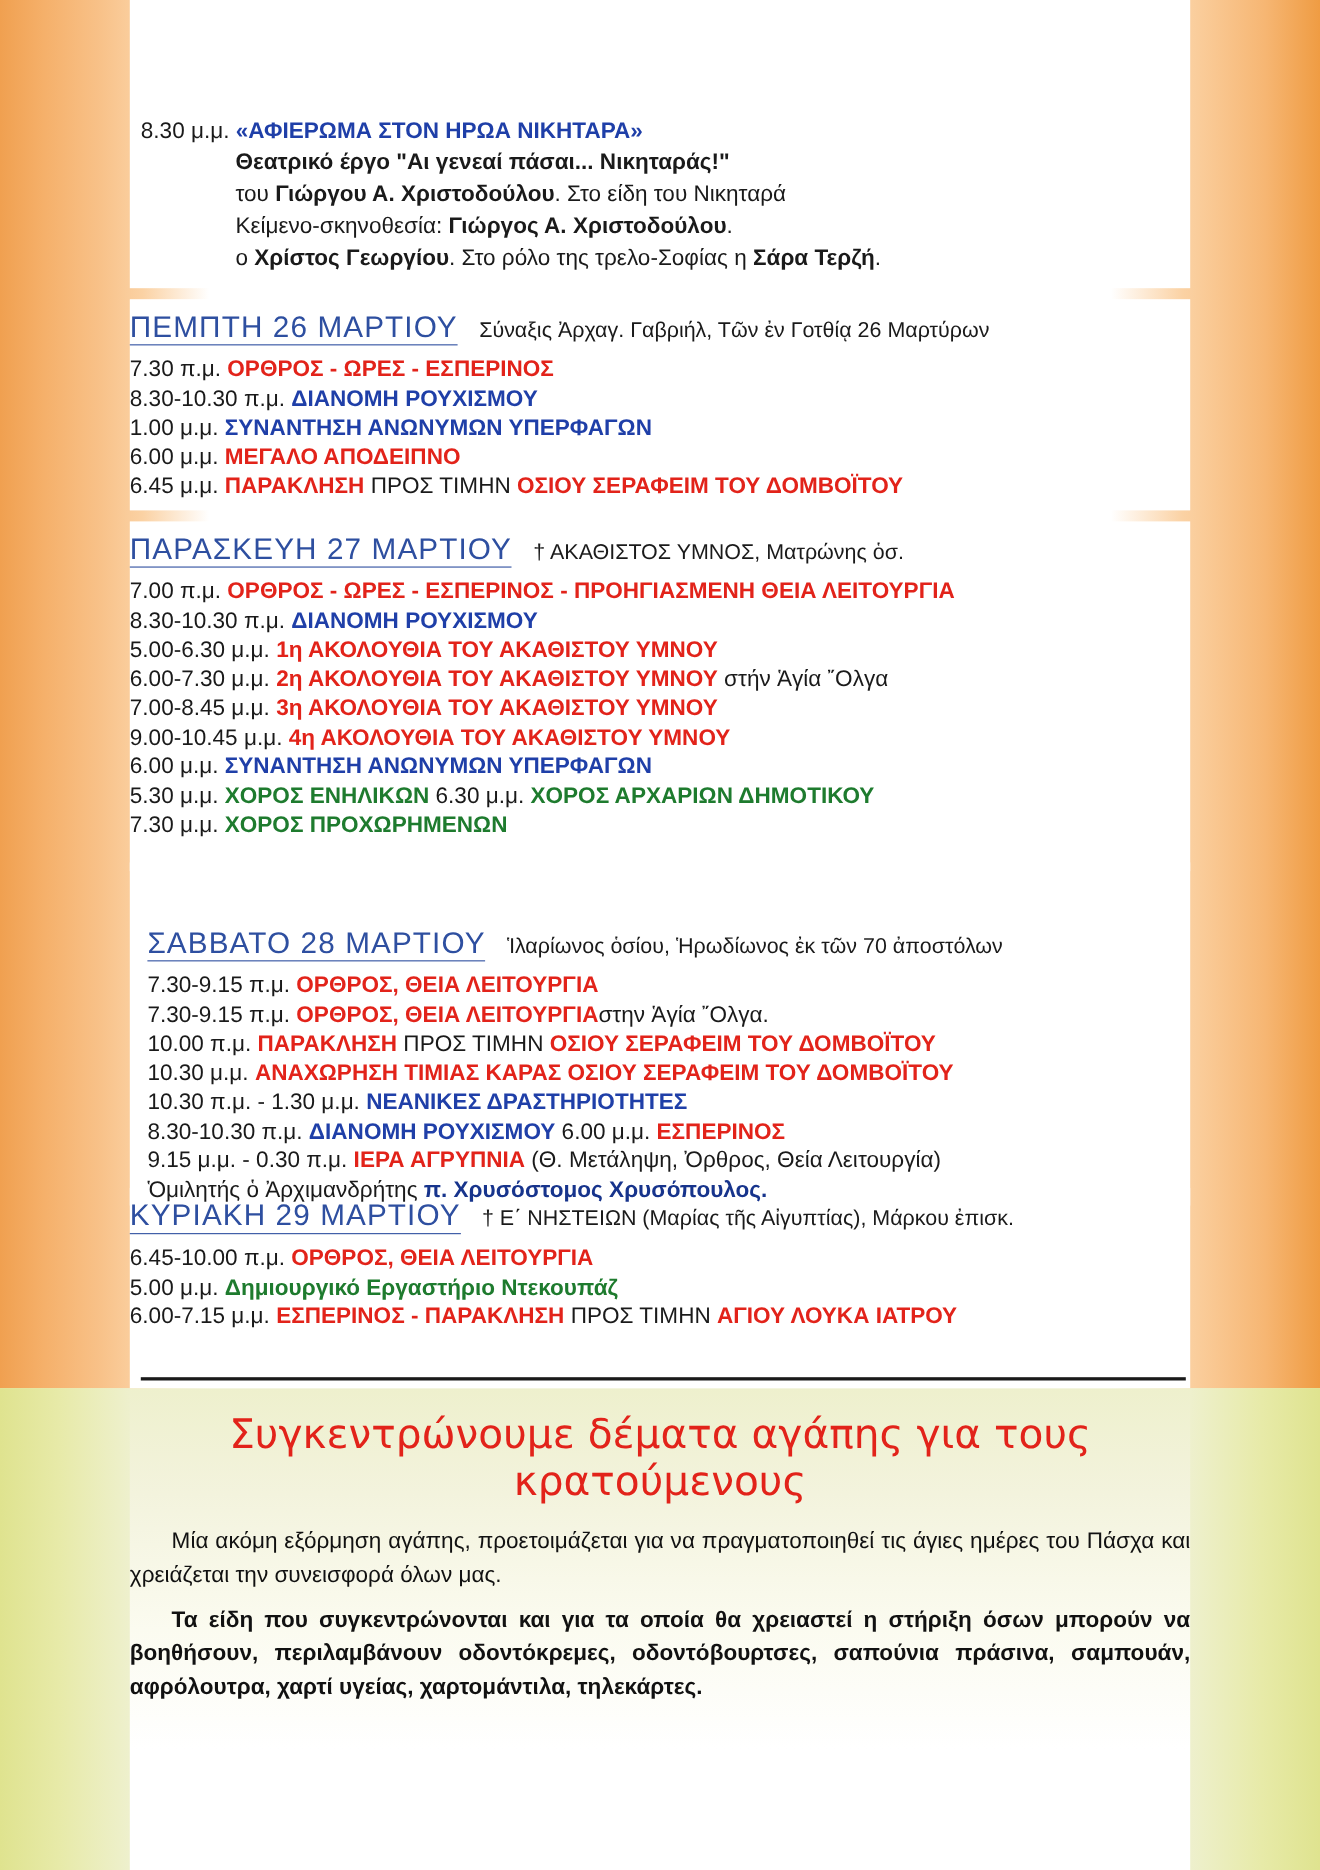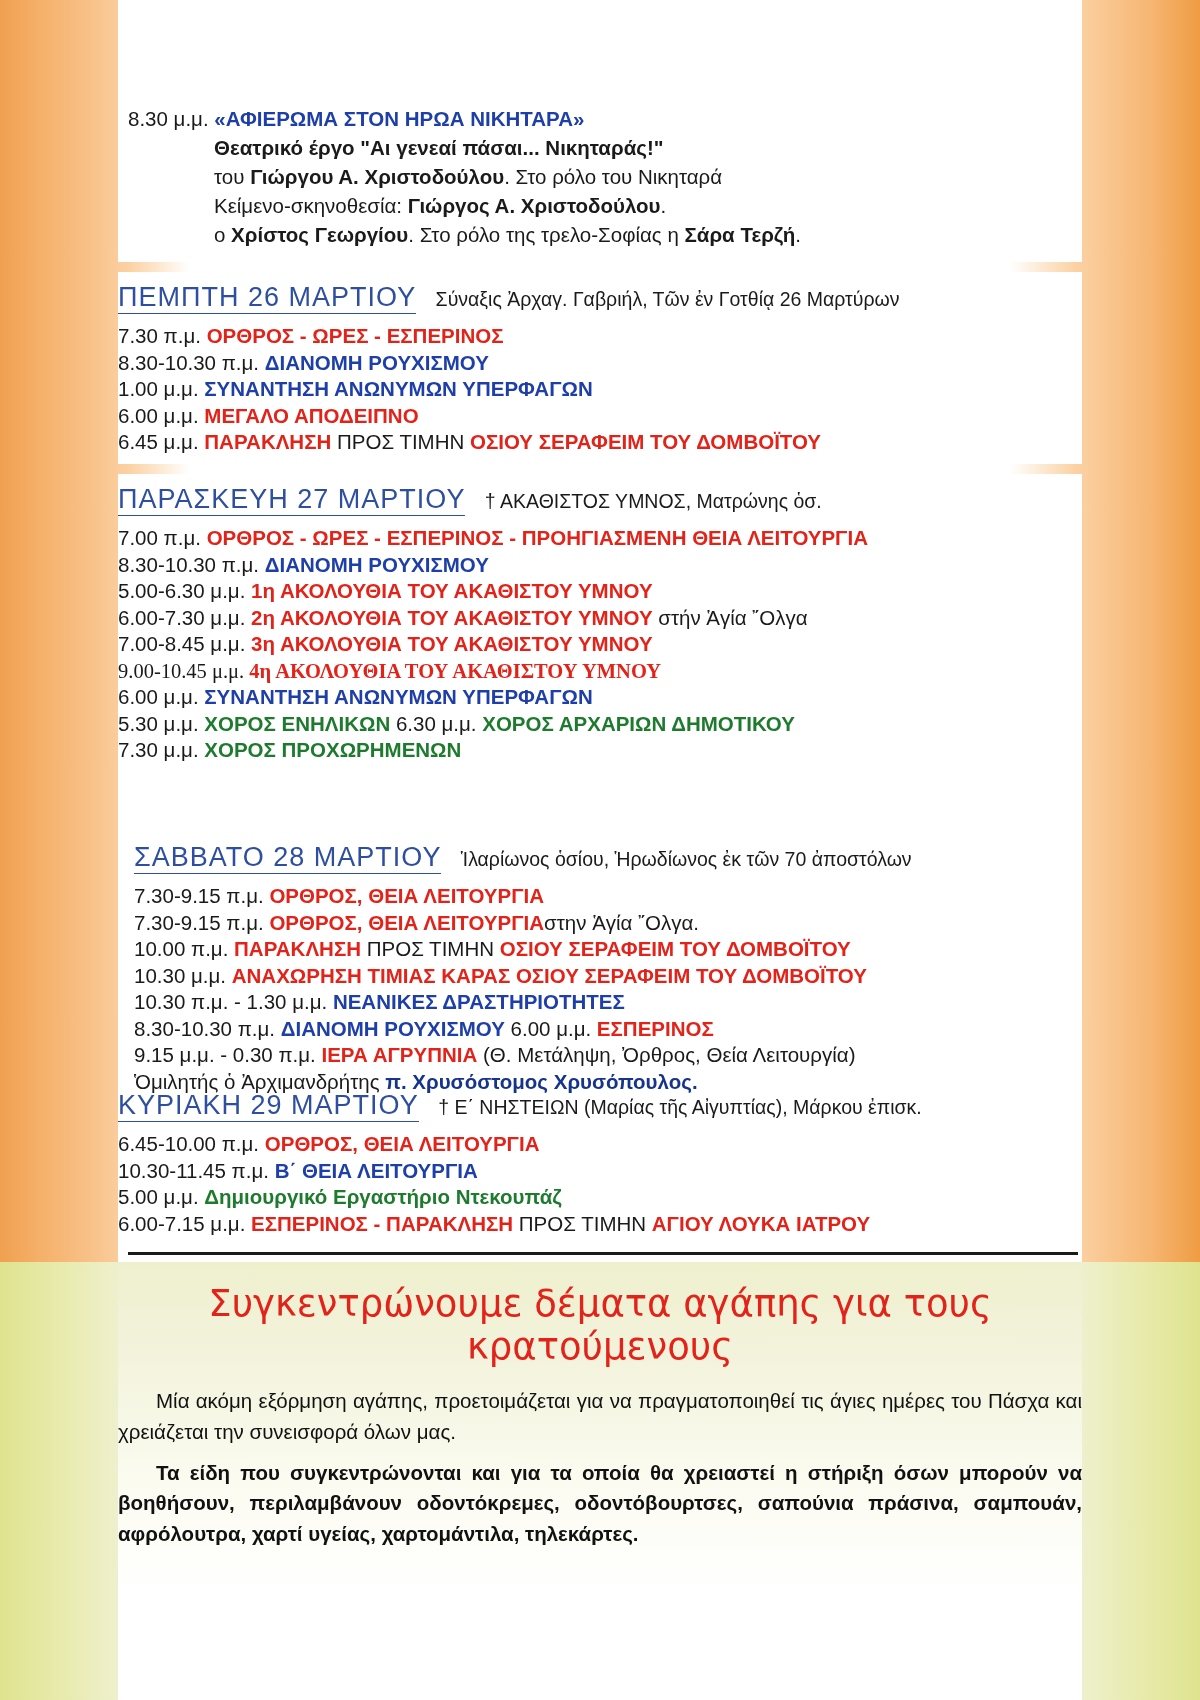--- a/index.html
+++ b/index.html
@@ -105,21 +105,21 @@
 
   <div class="topblock">
     <div class="l">
       <span class="time">8.30 μ.μ.</span>
       <span class="ttl">«ΑΦΙΕΡΩΜΑ ΣΤΟΝ ΗΡΩΑ ΝΙΚΗΤΑΡΑ»</span>
     </div>
     <div class="l" style="padding-left:214px;">
       <b>Θεατρικό έργο "Αι γενεαί πάσαι... Νικηταράς!"</b>
     </div>
     <div class="l" style="padding-left:214px;">
-      <span>του </span><b>Γιώργου Α. Χριστοδούλου</b><span>. Στο ρόλο του Νικηταρά</span>
+      <span>του </span><b>Γιώργου Α. Χριστοδούλου</b><span>. Στο είδη του Νικηταρά</span>
     </div>
     <div class="l" style="padding-left:214px;">
       <span>Κείμενο-σκηνοθεσία: </span><b>Γιώργος Α. Χριστοδούλου</b><span>.</span>
     </div>
     <div class="l" style="padding-left:214px;">
       <span>ο </span><b>Χρίστος Γεωργίου</b><span>. Στο ρόλο της τρελο-Σοφίας η </span><b>Σάρα Τερζή</b><span>.</span>
     </div>
   </div>
 
   <div id="days-root">
@@ -137,21 +137,21 @@
       </div>
       <div class="section" style="top: 478px;">
         <div class="inner">
           <div class="line" style="padding-top: 8px;"><span class="hdr">ΠΑΡΑΣΚΕΥΗ  27  ΜΑΡΤΙΟΥ</span><span class="hdr-note" style="margin-left: 14px;">  † ΑΚΑΘΙΣΤΟΣ ΥΜΝΟΣ, Ματρώνης ὁσ.</span></div>
           <div style="margin-top: 12px;">
             <div class="line" style="margin-top: 0px;"><span class="time">7.00 π.μ. </span><span class="ev red">ΟΡΘΡΟΣ - ΩΡΕΣ - ΕΣΠΕΡΙΝΟΣ - ΠΡΟΗΓΙΑΣΜΕΝΗ ΘΕΙΑ ΛΕΙΤΟΥΡΓΙΑ</span></div>
             <div class="line" style="margin-top: 6px;"><span class="time">8.30-10.30 π.μ. </span><span class="ev blue">ΔΙΑΝΟΜΗ ΡΟΥΧΙΣΜΟΥ</span></div>
             <div class="line" style="margin-top: 6px;"><span class="time">5.00-6.30 μ.μ. </span><span class="ev red">1η ΑΚΟΛΟΥΘΙΑ ΤΟΥ ΑΚΑΘΙΣΤΟΥ ΥΜΝΟΥ</span></div>
             <div class="line" style="margin-top: 6px;"><span class="time">6.00-7.30 μ.μ. </span><span class="ev red">2η ΑΚΟΛΟΥΘΙΑ ΤΟΥ ΑΚΑΘΙΣΤΟΥ ΥΜΝΟΥ </span><span class="ev plain">στήν Ἁγία ῎Ολγα</span></div>
             <div class="line" style="margin-top: 6px;"><span class="time">7.00-8.45 μ.μ. </span><span class="ev red">3η ΑΚΟΛΟΥΘΙΑ ΤΟΥ ΑΚΑΘΙΣΤΟΥ ΥΜΝΟΥ</span></div>
-            <div class="line" style="margin-top: 6px; font-family: Liberation Serif, serif;"><span class="time">9.00-10.45 μ.μ. </span><span class="ev red">4η ΑΚΟΛΟΥΘΙΑ ΤΟΥ ΑΚΑΘΙΣΤΟΥ ΥΜΝΟΥ</span></div>
+            <div class="line" style="margin-top: 6px;"><span class="time">9.00-10.45 μ.μ. </span><span class="ev red">4η ΑΚΟΛΟΥΘΙΑ ΤΟΥ ΑΚΑΘΙΣΤΟΥ ΥΜΝΟΥ</span></div>
             <div class="line" style="margin-top: 6px;"><span class="time">6.00 μ.μ. </span><span class="ev blue">ΣΥΝΑΝΤΗΣΗ ΑΝΩΝΥΜΩΝ ΥΠΕΡΦΑΓΩΝ</span></div>
             <div class="line" style="margin-top: 6px;"><span class="time">5.30 μ.μ. </span><span class="ev green">ΧΟΡΟΣ ΕΝΗΛΙΚΩΝ</span><span class="ev plain">          6.30 μ.μ. </span><span class="ev green">ΧΟΡΟΣ ΑΡΧΑΡΙΩΝ ΔΗΜΟΤΙΚΟΥ</span></div>
             <div class="line" style="margin-top: 6px;"><span class="time">7.30 μ.μ. </span><span class="ev green">ΧΟΡΟΣ ΠΡΟΧΩΡΗΜΕΝΩΝ</span></div>
           </div>
         </div>
       </div>
       <div class="section" style="top: 836px; margin-left: 16px;">
         <div class="inner">
           <div class="line" style="padding-top: 8px;"><span class="hdr">ΣΑΒΒΑΤΟ  28  ΜΑΡΤΙΟΥ</span><span class="hdr-note" style="margin-left: 14px;">  Ἱλαρίωνος ὁσίου, Ἡρωδίωνος ἐκ τῶν 70 ἀποστόλων</span></div>
           <div style="margin-top: 12px;">
@@ -164,21 +164,20 @@
             <div class="line" style="margin-top: 6px;"><span class="time">9.15 μ.μ. - 0.30 π.μ. </span><span class="ev red">ΙΕΡΑ ΑΓΡΥΠΝΙΑ </span><span class="ev plain">(Θ. Μετάληψη, Ὀρθρος, Θεία Λειτουργία)</span></div>
             <div class="line" style="margin-top: 6px;"><span class="ev plain">                  Ὁμιλητής ὁ Ἀρχιμανδρήτης </span><span class="ev darkblue">π. Χρυσόστομος Χρυσόπουλος.</span></div>
           </div>
         </div>
       </div>
       <div class="section" style="top: 1084px;">
         <div class="inner">
           <div class="line" style="padding-top: 8px;"><span class="hdr">ΚΥΡΙΑΚΗ  29  ΜΑΡΤΙΟΥ</span><span class="hdr-note" style="margin-left: 14px;">  † Ε΄ ΝΗΣΤΕΙΩΝ (Μαρίας τῆς Αἰγυπτίας), Μάρκου ἐπισκ.</span></div>
           <div style="margin-top: 12px;">
             <div class="line" style="margin-top: 0px;"><span class="time">6.45-10.00 π.μ. </span><span class="ev red">ΟΡΘΡΟΣ, ΘΕΙΑ ΛΕΙΤΟΥΡΓΙΑ</span></div>
-            <div class="line" style="margin-top: 6px;"><span class="time">10.30-11.45 π.μ. </span><span class="ev blue">Β΄ ΘΕΙΑ ΛΕΙΤΟΥΡΓΙΑ</span></div>
             <div class="line" style="margin-top: 6px;"><span class="time">5.00 μ.μ. </span><span class="ev green">Δημιουργικό Εργαστήριο Ντεκουπάζ</span></div>
             <div class="line" style="margin-top: 6px;"><span class="time">6.00-7.15 μ.μ. </span><span class="ev red">ΕΣΠΕΡΙΝΟΣ - ΠΑΡΑΚΛΗΣΗ </span><span class="ev plain">ΠΡΟΣ ΤΙΜΗΝ </span><span class="ev red">ΑΓΙΟΥ ΛΟΥΚΑ ΙΑΤΡΟΥ</span></div>
           </div>
         </div>
       </div>
     </div>
 
   <div class="rule" style="top:1252px;"></div>
 
   <div class="section" style="top:1282px;">

